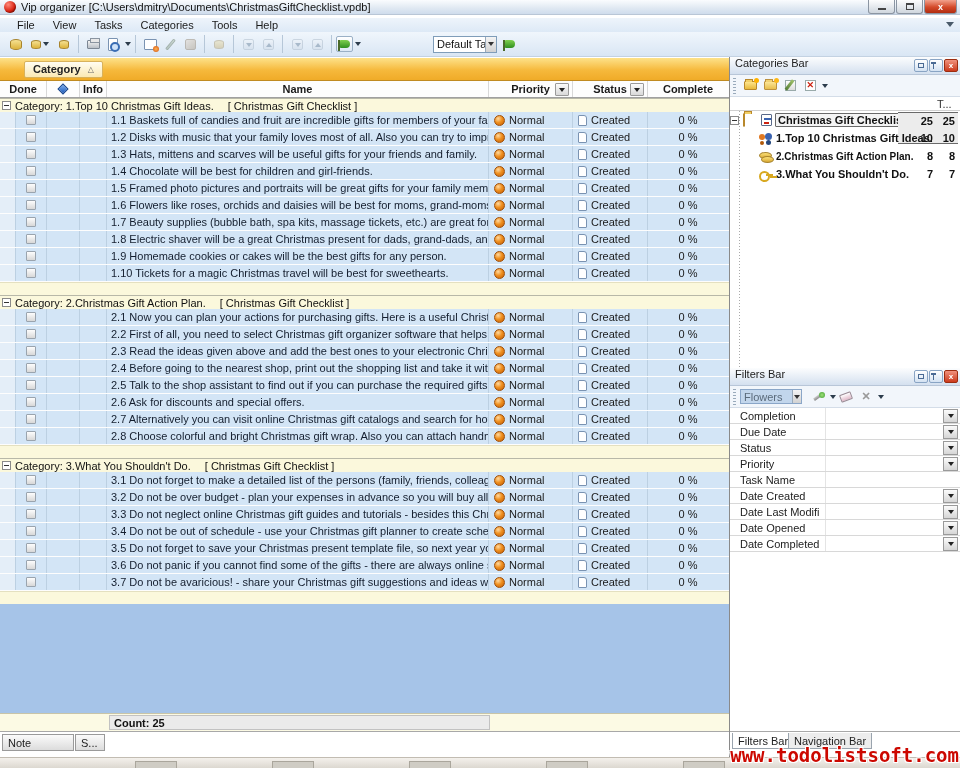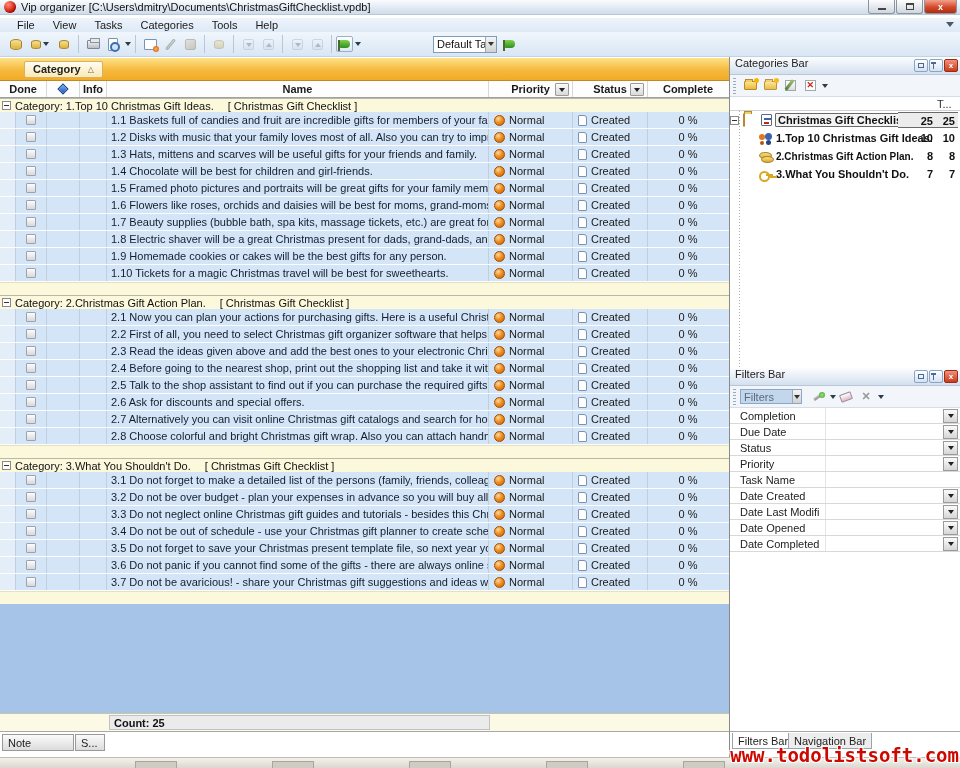--- a/index.html
+++ b/index.html
@@ -125,21 +125,21 @@
   .folder:before { content:""; position:absolute; left:0; top:-3px; width:6px; height:2px; background:#f2cf66; border:1px solid #b8882c; border-bottom:none; }
   .starred:after { content:""; position:absolute; right:-3px; top:-4px; width:5px; height:5px; background:#ffb200; border-radius:50%; }
   .editpen { width:11px; height:11px; background:linear-gradient(#fff,#dcdcdc); border:1px solid #9aa; position:relative; }
   .editpen:before { content:""; position:absolute; left:2px; top:-2px; width:3px; height:12px; background:linear-gradient(#9fc06a,#557f36); transform:rotate(38deg); }
   .delcard { width:11px; height:11px; background:#fff; border:1px solid #9aa; position:relative; }
   .delcard:before { content:"\2715"; position:absolute; left:1px; top:-1px; color:#cc2211; font-size:9px; font-weight:bold; }
   
   .tree-header { height:14px; border-bottom:1px solid #d0d0d0; position:relative; color:#333; }
   .th-und { position:absolute; left:167px; top:19px; } .th-tot { position:absolute; left:207px; top:1px; }
   .tree-row { height:18px; display:flex; align-items:center; position:relative; font-weight:bold; color:#111; }
-  .tree-row .counts { position:absolute; right:2px; top:1px; display:flex; height:16px; }
+  .tree-row .counts { position:absolute; right:2px; top:1px; display:flex; height:32px; }
   .cnt { width:38px; text-align:right; padding-right:3px; line-height:16px; }
   .cnt.c2 { width:22px; }
   .tree-row.selected .label-wrap { border:1px solid #6a6a6a; background:#f4f4f4; border-radius:1px; padding:0 2px; }
   .tree-row.selected .counts { background:#ececec; border-top:1px solid #6a6a6a; border-bottom:1px solid #6a6a6a; }
   .tree-indent { width:14px; flex:0 0 auto; }
   .tree-connector { position:absolute; left:9px; top:0; bottom:0; width:1px;
     background:repeating-linear-gradient(#aaa 0 1px, transparent 1px 3px); }
   .ti { width:15px; height:13px; margin-right:3px; flex:0 0 auto; position:relative; }
   .ti-checklist { width:11px; height:12px; background:#fff; border:1px solid #5a6a8a; border-radius:1px; }
   .ti-checklist:before { content:""; position:absolute; left:2px; top:3px; width:7px; height:2px; background:#3a63b0; }
@@ -863,21 +863,21 @@
           <div class="pt-btn">
               <span class="mini-rect"></span>
             </div>
           <div class="pt-btn pin"></div>
           <div class="pt-btn close">x</div>
         </div>
       </div>
       <div class="panel-toolbar">
         <span class="grip"></span>
         <div class="custom-combo">
-          <span>Filters</span>
+          <span>Flowers</span>
           <span class="combo-spin"></span>
         </div>
         <span class="pt-icon">
             <span class="wand"></span>
           </span>
         <span class="drop-arrow"></span>
         <span class="pt-icon">
             <span class="eraser"></span>
           </span>
         <span class="pt-icon">

